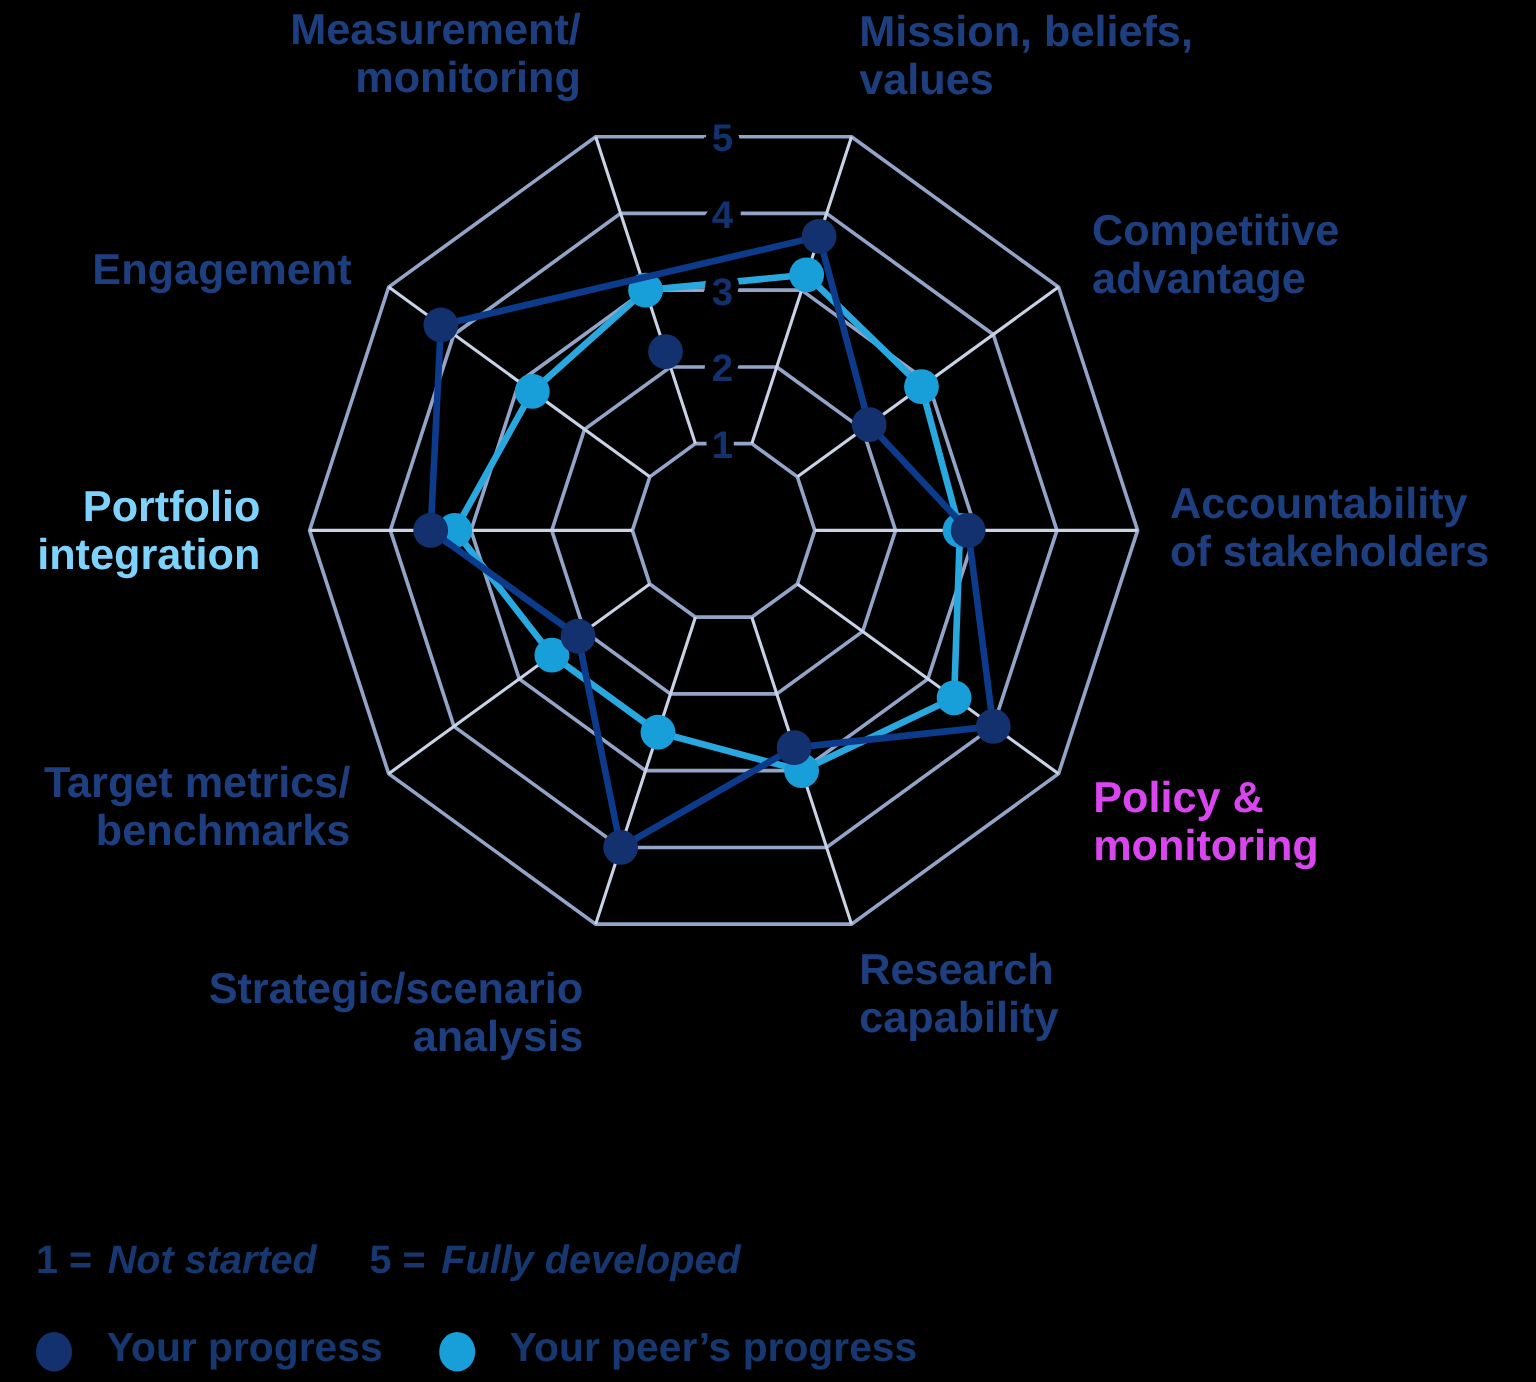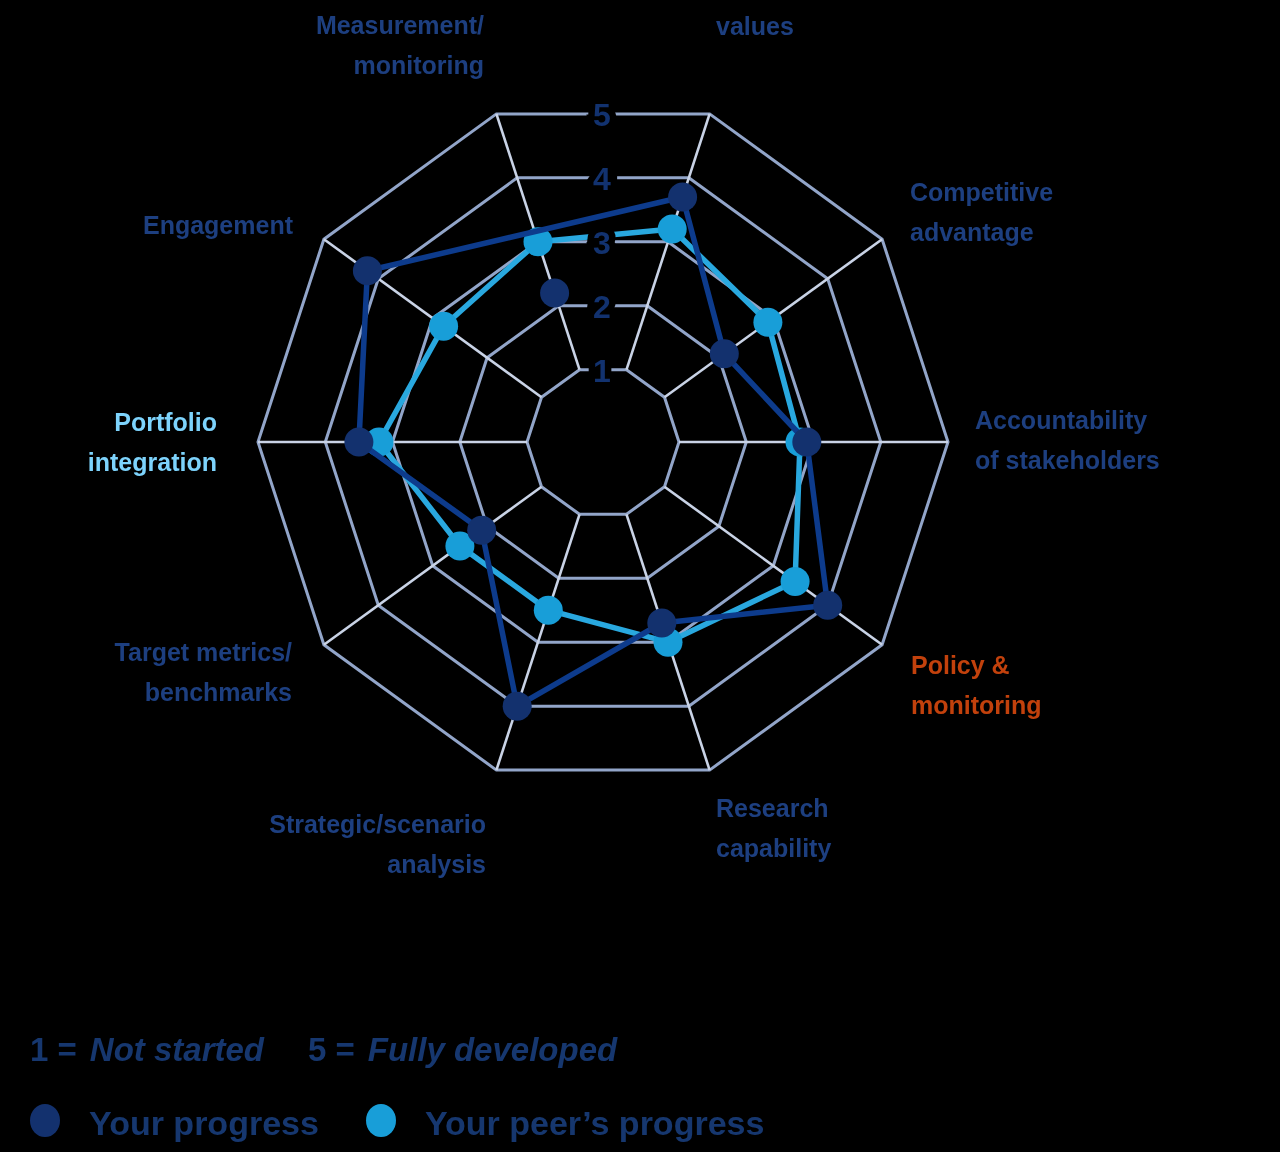--- a/index.html
+++ b/index.html
@@ -6,37 +6,37 @@
   body{
     width:1280px;height:1152px;overflow:hidden;background:#000;
     font-family:"Liberation Sans","DejaVu Sans",sans-serif;
     position:relative;
   }
   #stage{position:absolute;left:0;top:0;width:1280px;height:1152px;}
   #radar-svg{position:absolute;left:0;top:0;}
   #axis-labels{position:absolute;left:0;top:0;width:1280px;height:980px;pointer-events:none;}
   .axlabel{
     position:absolute;
-    font-size:25px;font-weight:bold;line-height:40px;
+    font-size:36px;font-weight:bold;line-height:40px;
     white-space:nowrap;
   }
   .axlabel span{display:block;}
   .axlabel.r{text-align:right;}
   #scale-note{
     position:absolute;left:30px;top:1031px;
     display:flex;align-items:baseline;
     font-size:33px;font-weight:bold;
     white-space:nowrap;
   }
   #scale-note .prefix{margin-right:13px;}
   #scale-note .it{font-style:italic;}
   #scale-note .gap{display:inline-block;width:44px;}
   #legend{
     position:absolute;left:30px;top:1104px;
-    display:flex;align-items:flex-start;
+    display:flex;align-items:flex-end;
     font-size:34px;font-weight:bold;
     white-space:nowrap;
   }
   .dot{width:30px;height:33px;border-radius:50%;display:inline-block;flex:none;}
   #legend .lab1{margin-left:29px;margin-right:47px;}
   #legend .lab2{margin-left:29px;}
 </style>
 </head>
 <body style="background: rgb(0, 0, 0);">
 
@@ -80,31 +80,32 @@
       <circle cx="367.4" cy="270.8" r="14.5" fill="#13316e"></circle>
       <circle cx="554.6" cy="293.0" r="14.5" fill="#13316e"></circle>
       <text x="602" y="370.724" fill="#12326f" font-size="32" font-weight="bold" text-anchor="middle" dominant-baseline="central" stroke="#000000" stroke-width="13" style="paint-order:stroke">1</text>
       <text x="602" y="306.76925" fill="#12326f" font-size="32" font-weight="bold" text-anchor="middle" dominant-baseline="central" stroke="#000000" stroke-width="13" style="paint-order:stroke">2</text>
       <text x="602" y="242.8145" fill="#12326f" font-size="32" font-weight="bold" text-anchor="middle" dominant-baseline="central" stroke="#000000" stroke-width="13" style="paint-order:stroke">3</text>
       <text x="602" y="178.85975000000002" fill="#12326f" font-size="32" font-weight="bold" text-anchor="middle" dominant-baseline="central" stroke="#000000" stroke-width="13" style="paint-order:stroke">4</text>
       <text x="602" y="114.90500000000003" fill="#12326f" font-size="32" font-weight="bold" text-anchor="middle" dominant-baseline="central" stroke="#000000" stroke-width="13" style="paint-order:stroke">5</text>
     </svg>
   <div id="axis-labels">
       <div class="axlabel" style="left: 716px; top: 6px; color: rgb(29, 63, 128);">
+        <span>Mission, beliefs,</span>
         <span>values</span>
       </div>
       <div class="axlabel" style="left: 910px; top: 172px; color: rgb(29, 63, 128);">
         <span>Competitive</span>
         <span>advantage</span>
       </div>
       <div class="axlabel" style="left: 975px; top: 400px; color: rgb(29, 63, 128);">
         <span>Accountability</span>
         <span>of stakeholders</span>
       </div>
-      <div class="axlabel" style="left: 911px; top: 645px; color: #c2410c;">
+      <div class="axlabel" style="left: 911px; top: 645px; color: #d946ef;">
         <span>Policy &amp;</span>
         <span>monitoring</span>
       </div>
       <div class="axlabel" style="left: 716px; top: 772px; color: rgb(29, 63, 128); margin-top: 16px;">
         <span>Research</span>
         <span>capability</span>
       </div>
       <div class="axlabel r" style="right: 794px; top: 804px; color: rgb(29, 63, 128);">
         <span>Strategic/scenario</span>
         <span>analysis</span>

